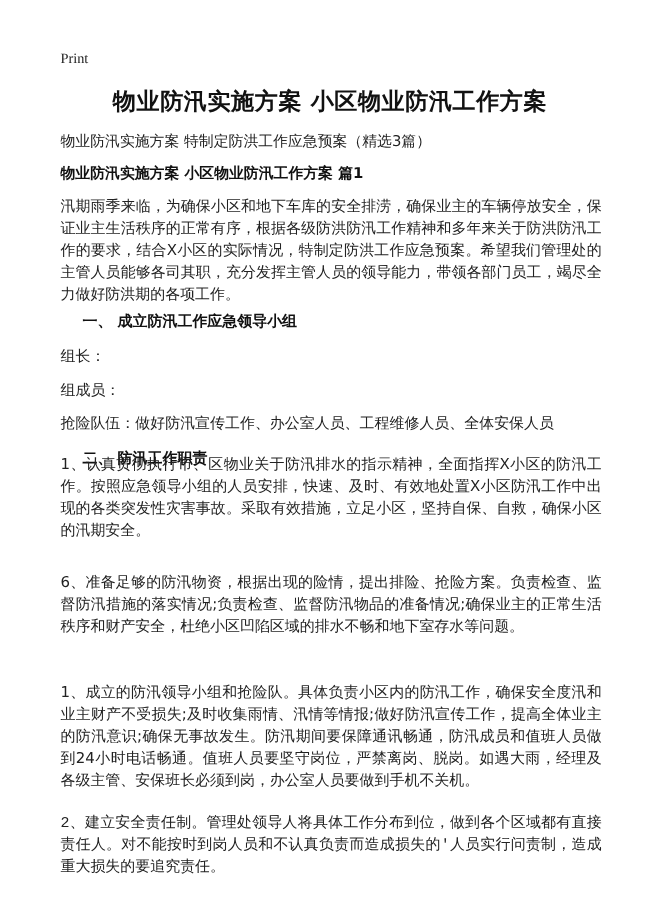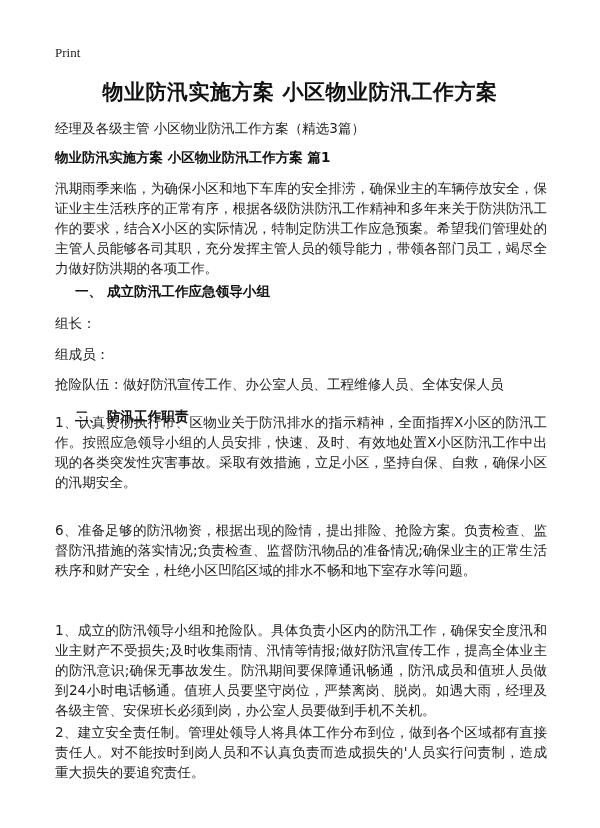--- a/index.html
+++ b/index.html
@@ -16,29 +16,29 @@
             text-align: justify; text-justify: inter-character; word-break: break-all; }
     .section-heading { position: absolute; left: 55px; font-size: 13.6px; font-weight: bold; color: #111; margin-left: 20px; }
     .line { position: absolute; left: 55px; font-size: 13.6px; color: #222; }
   </style>
 </head>
 <body>
 
 <div class="page">
   <div class="print-label">Print</div>
   <div class="doc-title">物业防汛实施方案  小区物业防汛工作方案</div>
-  <div class="doc-subtitle">经理及各级主管 小区物业防汛工作方案（精选3篇）</div>
+  <div class="doc-subtitle">物业防汛实施方案 特制定防洪工作应急预案（精选3篇）</div>
   <div class="article-heading">物业防汛实施方案 小区物业防汛工作方案 篇1</div>
 
   <div class="para" style="top:178px;">汛期雨季来临，为确保小区和地下车库的安全排涝，确保业主的车辆停放安全，保证业主生活秩序的正常有序，根据各级防洪防汛工作精神和多年来关于防洪防汛工作的要求，结合X小区的实际情况，特制定防洪工作应急预案。希望我们管理处的主管人员能够各司其职，充分发挥主管人员的领导能力，带领各部门员工，竭尽全力做好防洪期的各项工作。</div>
 
   <div class="section-heading" style="top:283px;">一、 成立防汛工作应急领导小组</div>
   <div class="line" style="top:315px;">组长：</div>
   <div class="line" style="top:346px;">组成员：</div>
   <div class="line" style="top:376px;">抢险队伍：做好防汛宣传工作、办公室人员、工程维修人员、全体安保人员</div>
 
   <div class="section-heading" style="top:408px;">二、 防汛工作职责</div>
   <div class="para" style="top:412px;">1、认真贯彻执行市、区物业关于防汛排水的指示精神，全面指挥X小区的防汛工作。按照应急领导小组的人员安排，快速、及时、有效地处置X小区防汛工作中出现的各类突发性灾害事故。采取有效措施，立足小区，坚持自保、自救，确保小区的汛期安全。</div>
   <div class="para" style="top:520px;">6、准备足够的防汛物资，根据出现的险情，提出排险、抢险方案。负责检查、监督防汛措施的落实情况;负责检查、监督防汛物品的准备情况;确保业主的正常生活秩序和财产安全，杜绝小区凹陷区域的排水不畅和地下室存水等问题。</div>
 
   <div class="para" style="top:620px;">1、成立的防汛领导小组和抢险队。具体负责小区内的防汛工作，确保安全度汛和业主财产不受损失;及时收集雨情、汛情等情报;做好防汛宣传工作，提高全体业主的防汛意识;确保无事故发生。防汛期间要保障通讯畅通，防汛成员和值班人员做到24小时电话畅通。值班人员要坚守岗位，严禁离岗、脱岗。如遇大雨，经理及各级主管、安保班长必须到岗，办公室人员要做到手机不关机。</div>
-  <div class="para" style="top:722px;">2、建立安全责任制。管理处领导人将具体工作分布到位，做到各个区域都有直接责任人。对不能按时到岗人员和不认真负责而造成损失的'人员实行问责制，造成重大损失的要追究责任。</div>
+  <div class="para" style="top:740px;font-family:Liberation Mono, monospace;">2、建立安全责任制。管理处领导人将具体工作分布到位，做到各个区域都有直接责任人。对不能按时到岗人员和不认真负责而造成损失的'人员实行问责制，造成重大损失的要追究责任。</div>
 </div>
 
 </body></html>

